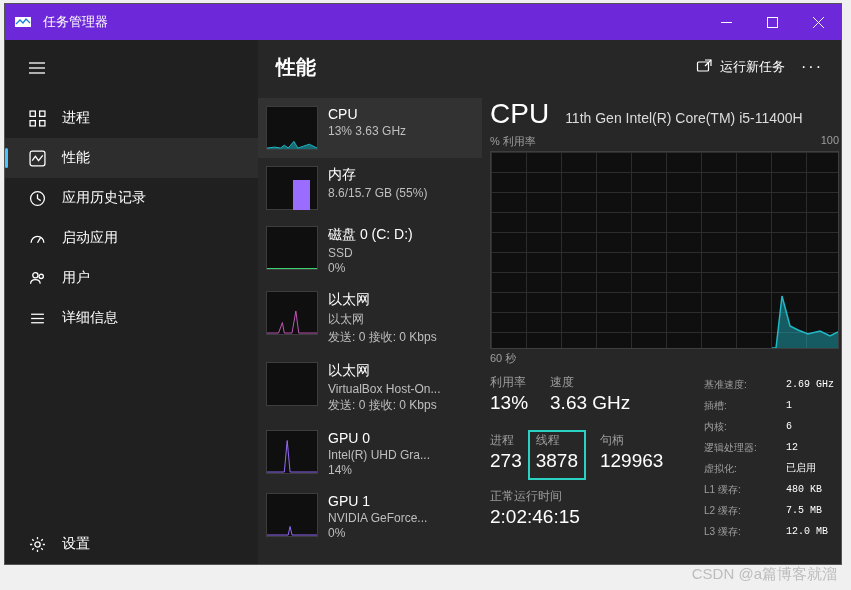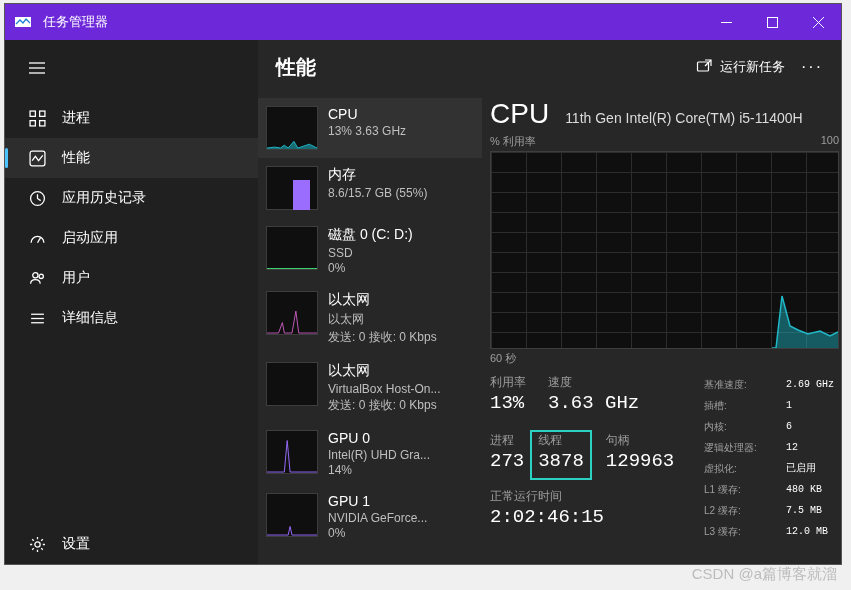--- a/index.html
+++ b/index.html
@@ -43,21 +43,21 @@
 .graph .grid { position:absolute; inset:0; background:
  linear-gradient(to right, #2d2d2d 1px, transparent 1px) 0 0/35px 100%,
  linear-gradient(to bottom, #2d2d2d 1px, transparent 1px) 0 0/100% 20px; }
 .graph .spike { position:absolute; right:0; bottom:0; width:66px; height:58px; }
 .graph-bl { font-size:11px; color:#9e9e9e; margin:2px 2px 0 0; }
 .stats { display:flex; margin-top:8px; }
 .stats-left { display:flex; flex-wrap:wrap; width:214px; }
 .stat { margin:0 22px 10px 0; }
 .stat.wide { width: 200px; }
 .stat .slabel { font-size:12px; color:#9e9e9e; }
-.stat .sval { font-size:19px; color:#fff; margin-top:1px;font-family:Liberation Mono, monospace; }
+.stat .sval { font-size:19px; color:#fff; margin-top:1px; }
 .box-threads { border:2px solid #2bd1c2; padding:0 6px 2px 6px; margin:-2px 14px 8px -6px; }
 .stats-right { flex:1; font-size:10px; }
 .stats-right .row { display:flex; line-height:21px; }
 .stats-right .k { color:#9e9e9e; width:82px; }
 .stats-right .v { color:#fff;font-family:Liberation Mono, monospace; }
 .watermark { position:absolute; right:14px; bottom:6px; color:#b4b4b4; font-size:15px; font-family:Arial; opacity:.85;}
 .thumb svg { position:absolute; left:0; top:0; width:100%; height:100%; }
 .thumb.mem { background:#0f0f0f; }
 .thumb.mem::after{content:"";position:absolute;left:26px;top:13px;width:17px;height:30px;background:#9a6dff;}
 .thumb.disk::after{content:"";position:absolute;left:0;bottom:0;width:100%;height:1px;background:#3bd16f;}

